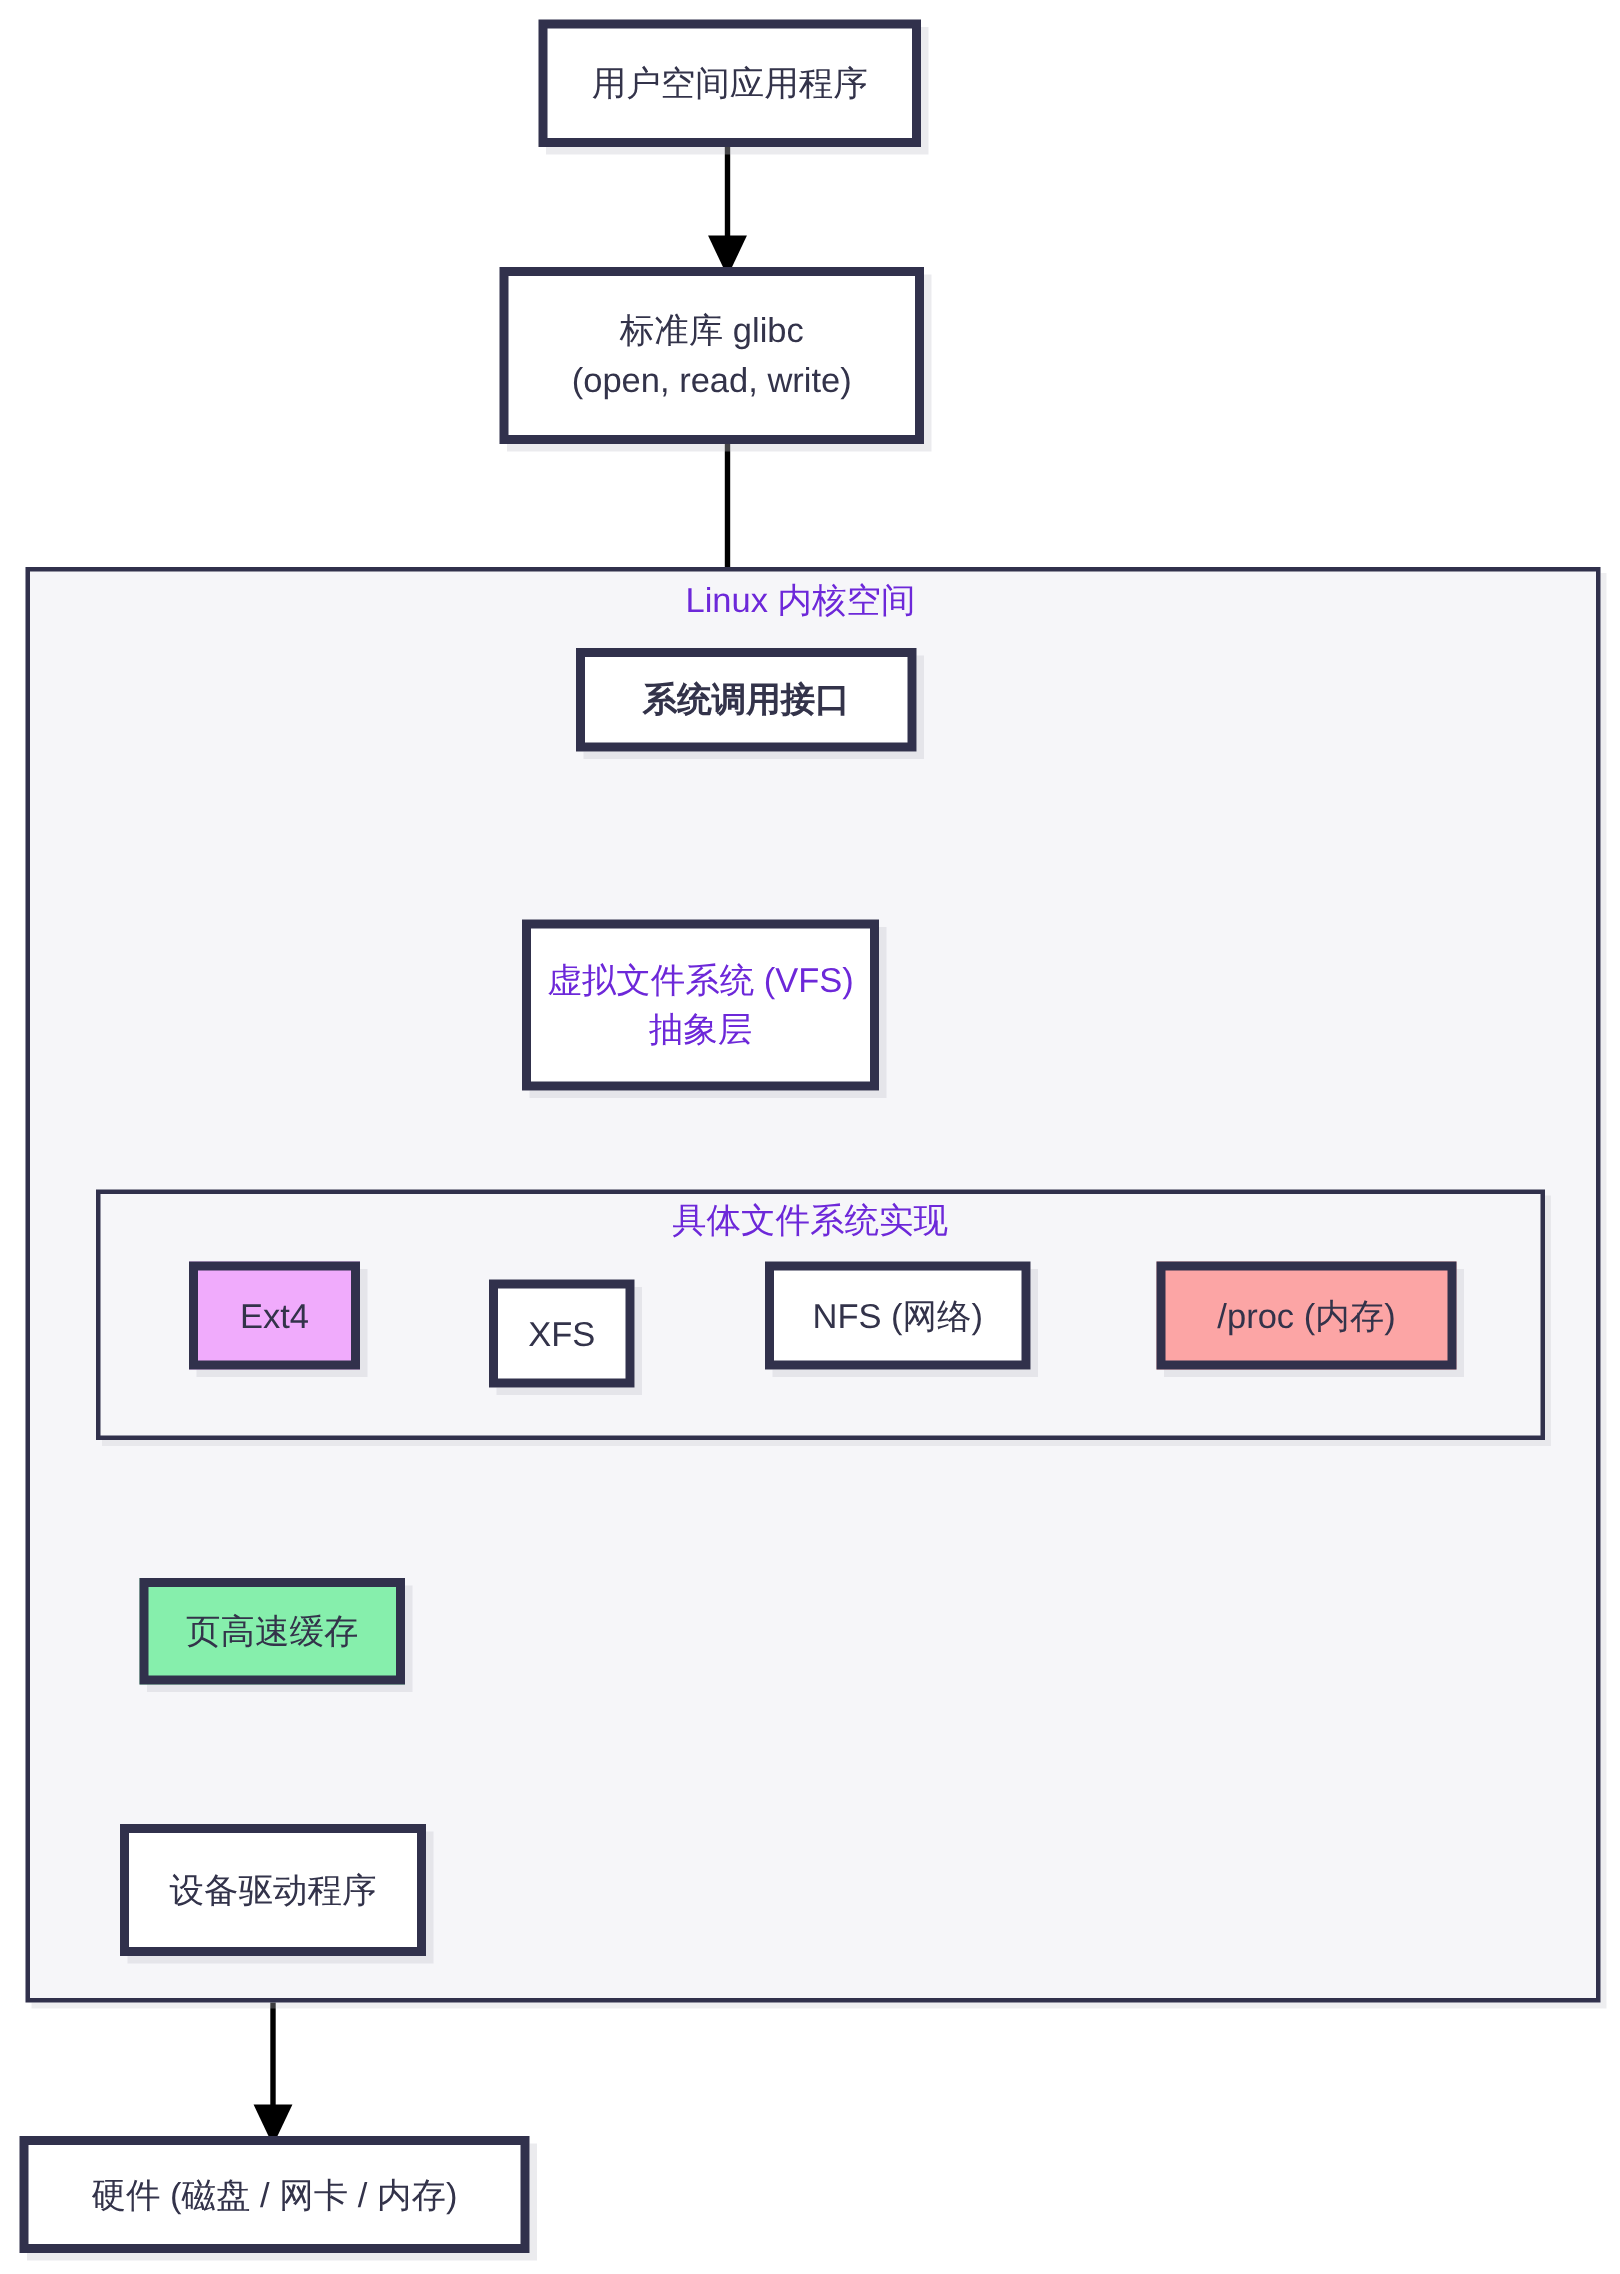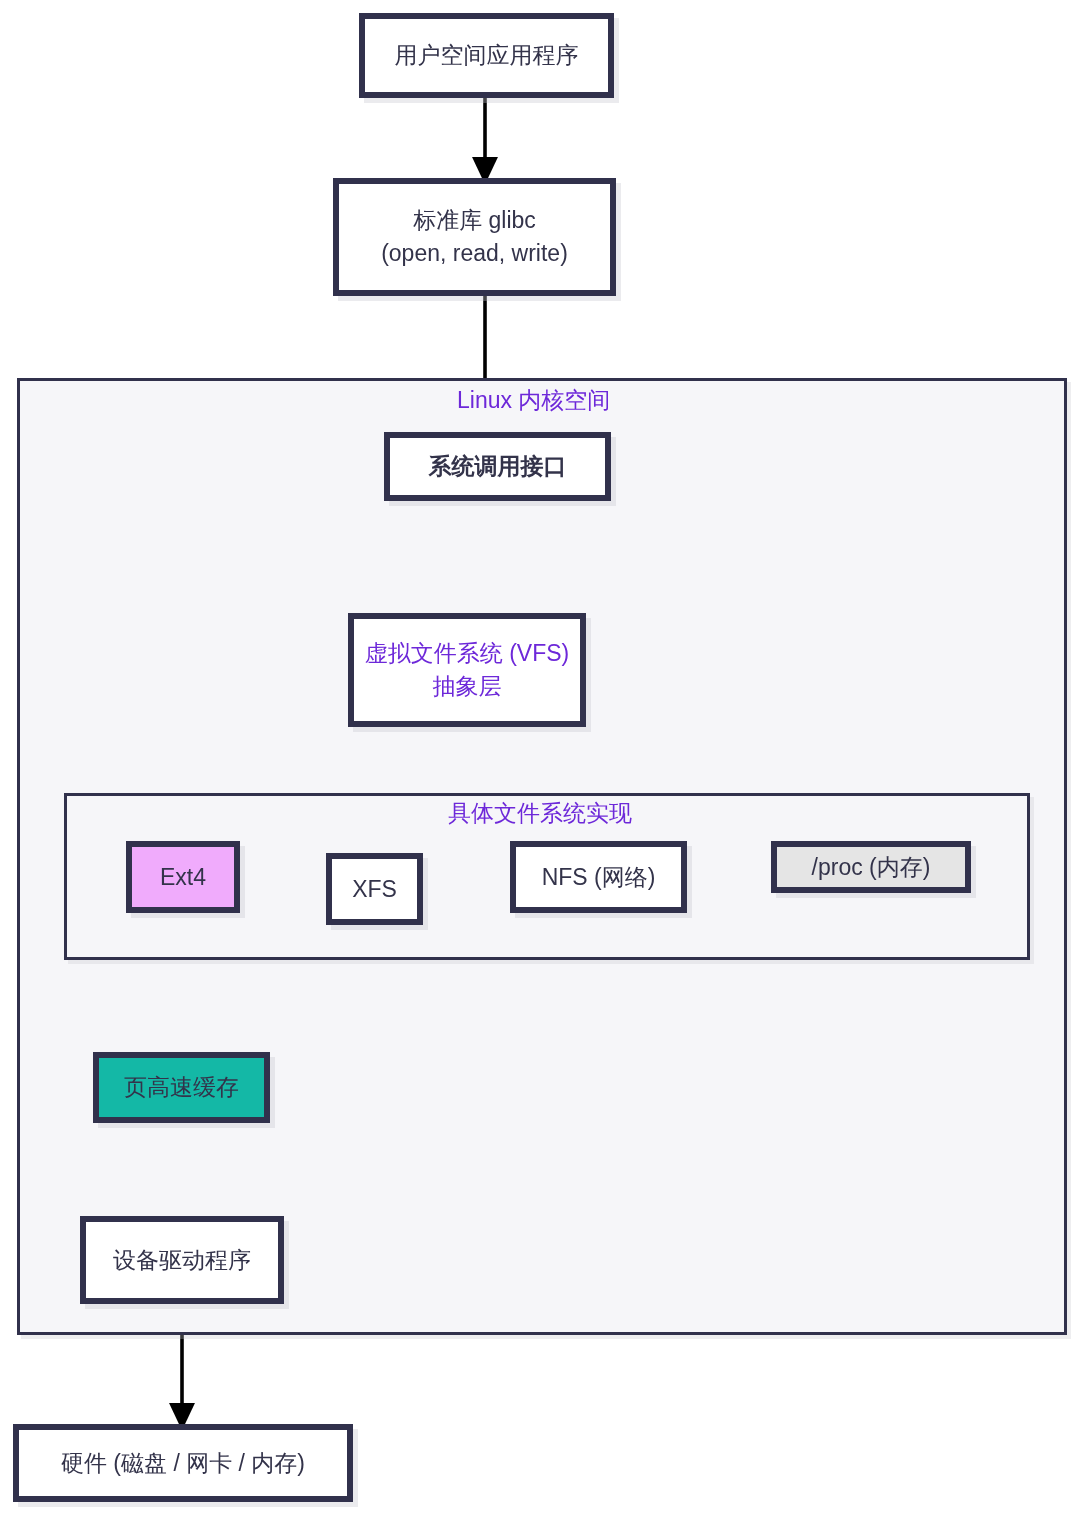--- a/index.html
+++ b/index.html
@@ -110,24 +110,24 @@
       </div>
       <div class="node" style="left: 126px; top: 841px; width: 114px; height: 72px; border-color: rgb(49, 49, 76); background: #f0abfc; color: rgb(51, 51, 74);">
         <span>Ext4</span>
       </div>
       <div class="node" style="left: 326px; top: 853px; width: 97px; height: 72px; border-color: rgb(49, 49, 76); background: rgb(255, 255, 255); color: rgb(51, 51, 74);">
         <span>XFS</span>
       </div>
       <div class="node" style="left: 510px; top: 841px; width: 177px; height: 72px; border-color: rgb(49, 49, 76); background: rgb(255, 255, 255); color: rgb(51, 51, 74);">
         <span>NFS (网络)</span>
       </div>
-      <div class="node" style="left: 771px; top: 841px; width: 200px; height: 52px; border-color: rgb(49, 49, 76); background: #e5e5e5; color: rgb(51, 51, 74);">
+      <div class="node" style="left: 771px; top: 841px; width: 200px; height: 72px; border-color: rgb(49, 49, 76); background: #fca5a5; color: rgb(51, 51, 74);">
         <span>/proc (内存)</span>
       </div>
-      <div class="node" style="left: 93px; top: 1052px; width: 177px; height: 71px; border-color: rgb(49, 49, 76); background: #14b8a6; color: rgb(51, 51, 74);">
+      <div class="node" style="left: 93px; top: 1052px; width: 177px; height: 71px; border-color: rgb(49, 49, 76); background: #86efac; color: rgb(51, 51, 74);">
         <span>页高速缓存</span>
       </div>
       <div class="node" style="left: 80px; top: 1216px; width: 204px; height: 88px; border-color: rgb(49, 49, 76); background: rgb(255, 255, 255); color: rgb(51, 51, 74);">
         <span>设备驱动程序</span>
       </div>
       <div class="node" style="left: 13px; top: 1424px; width: 340px; height: 78px; border-color: rgb(49, 49, 76); background: rgb(255, 255, 255); color: rgb(51, 51, 74);">
         <span>硬件 (磁盘 / 网卡 / 内存)</span>
       </div>
     </div>
 

